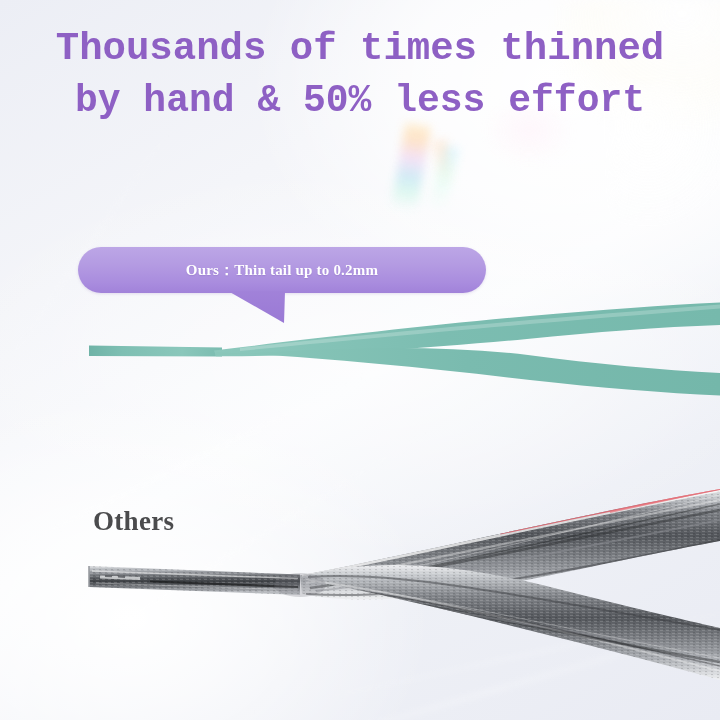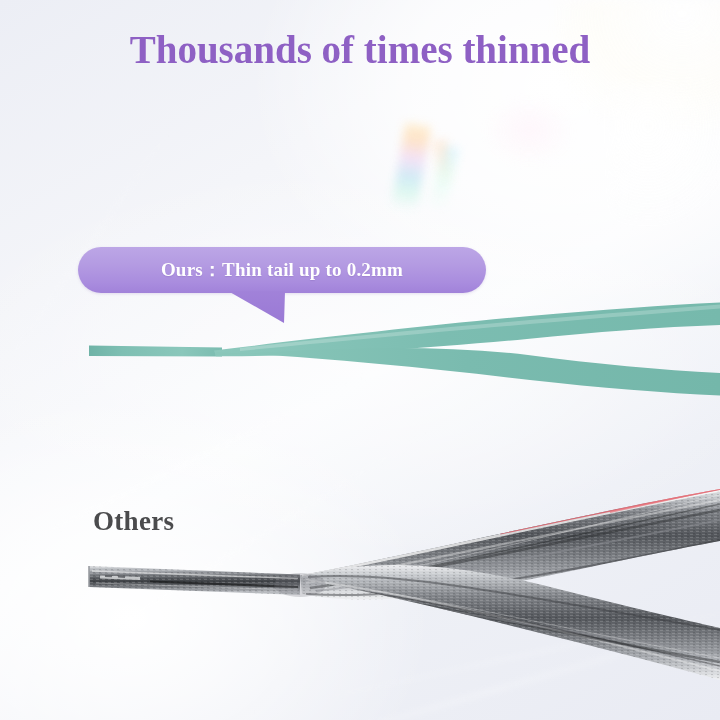--- a/index.html
+++ b/index.html
@@ -97,21 +97,21 @@
   }
 
   
   .headline {
     position: absolute;
     left: 0;
     top: 24px;
     width: 720px;
     text-align: center;
     color: #8E60C4;
-    font-family: Liberation Serif, serif;
+    font-family: Liberation Mono, monospace;
     font-weight: bold;
     font-size: 39px;
     line-height: 51px;
     letter-spacing: 0px;
   }
   .headline .ln { display: block; white-space: nowrap; }
   .headline .ln2 { font-size: 38px; }
 
   
   .badge-wrap {
@@ -128,21 +128,21 @@
     background: linear-gradient(180deg, #BCA6E6 0%, #B49BE2 38%, #A98CDE 78%, #A182D9 100%);
     box-shadow: 0 1px 3px rgba(120,90,170,0.18);
     display: flex;
     align-items: center;
     justify-content: center;
   }
   .badge-text {
     color: #ffffff;
     font-family: "Liberation Serif", "DejaVu Serif", serif;
     font-weight: bold;
-    font-size: 19px;
+    font-size: 15px;
     letter-spacing: 0.2px;
     white-space: nowrap;
     text-shadow: 0 1px 1px rgba(120,90,170,0.25);
   }
   .badge-tail {
     position: absolute;
     left: 150px;
     top: 44px;
     width: 60px;
     height: 34px;
@@ -197,20 +197,21 @@
 
   <div class="flare f4"></div>
   <div class="flare f3"></div>
   <div class="flare f6"></div>
   <div class="flare f1"></div>
   <div class="flare f2"></div>
   <div class="flare f5"></div>
 
   <div class="headline">
     <span class="ln ln1">Thousands of times thinned</span>
+    <span class="ln ln2">by hand &amp; 50% less effort</span>
   </div>
 
   <svg class="teal-svg" viewBox="0 0 720 720">
     <defs>
       <linearGradient id="tealTipGrad" x1="0" y1="0" x2="1" y2="0">
         <stop offset="0%" stop-color="#6FB3A7"></stop>
         <stop offset="25%" stop-color="#7EBFB3"></stop>
         <stop offset="70%" stop-color="#8AC7BB"></stop>
         <stop offset="100%" stop-color="#7BBCB0"></stop>
       </linearGradient>

